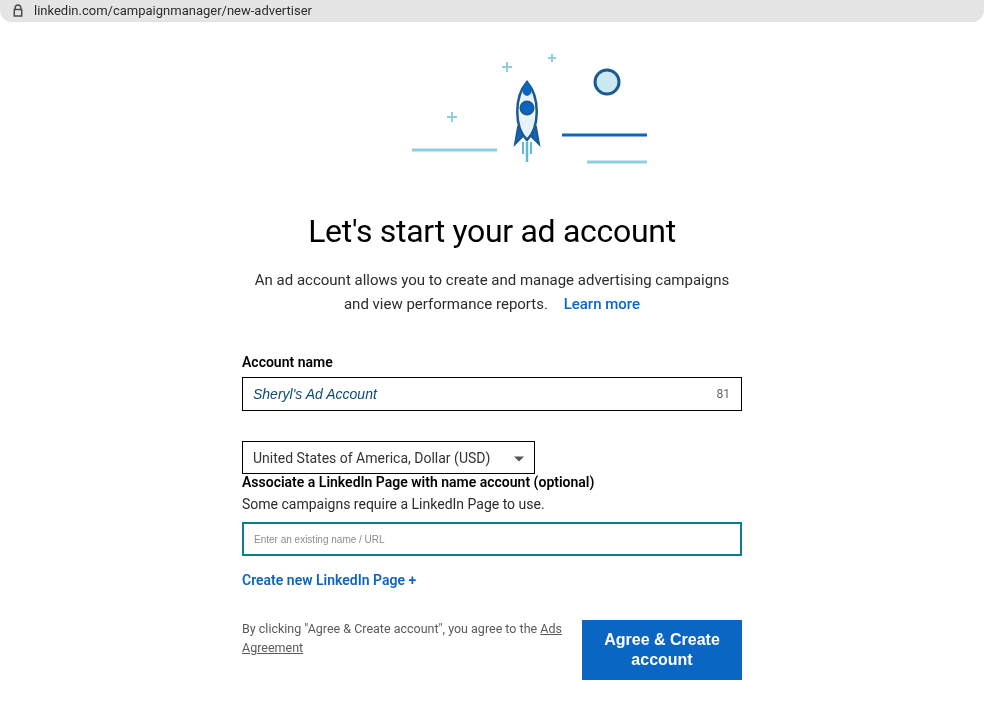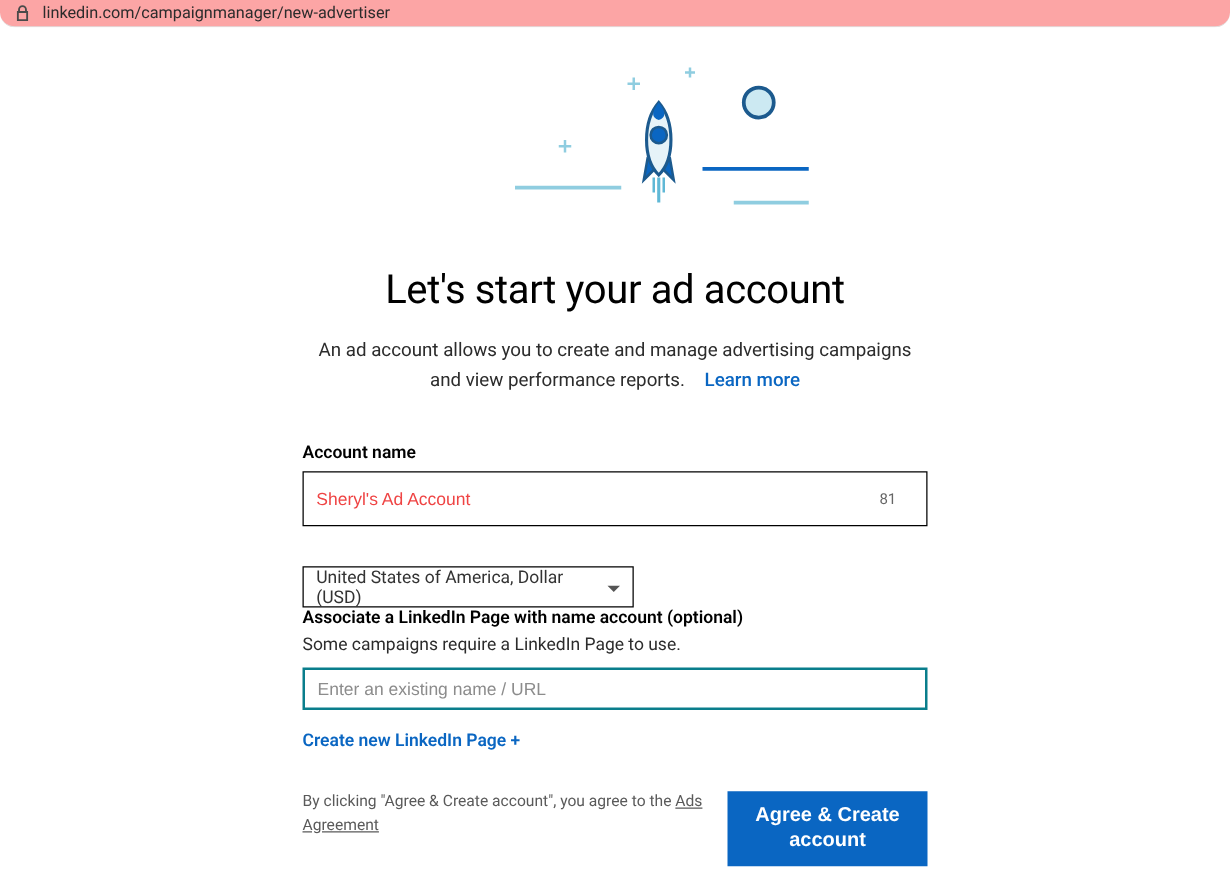--- a/index.html
+++ b/index.html
@@ -5,21 +5,21 @@
   * { box-sizing: border-box; margin: 0; padding: 0; }
   body {
     font-family: -apple-system, BlinkMacSystemFont, "Segoe UI", Roboto, Helvetica, Arial, sans-serif;
     background: #fff;
     color: #000;
     width: 984px;
     height: 707px;
     overflow: hidden;
   }
   .url-bar {
-    background: #fca5a5;
+    background: #e5e5e5;
     padding: 3px 12px;
     border-bottom: 1px solid #e0e0e0;
     display: flex;
     gap: 10px;
     font-size: 13px;
     color: #2c2c2c;
     border-radius: 0 0 12px 12px;
   }
   .lock-icon {
     display: inline-flex;
@@ -61,53 +61,54 @@
   }
   .form-label {
     font-size: 14px;
     font-weight: 600;
     color: #000;
     margin-bottom: 7px;
     display: block;
   }
   .text-input {
     width: 100%;
-    height: 44px;
+    height: 34px;
     border: 1px solid #000;
     padding: 0 10px;
     font-size: 14px;
-    color: #ef4444;
+    color: #0c4a6e;
     margin-bottom: 30px;
     position: relative;
+    font-style: italic;
   }
   .input-wrapper {
     position: relative;
     margin-bottom: 30px;
   }
   .input-wrapper .text-input { margin-bottom: 0; }
   .char-count {
     position: absolute;
-    right: 25px;
+    right: 12px;
     top: 50%;
     transform: translateY(-50%);
     font-size: 12px;
     color: #666;
   }
   .select-box {
-    width: 265px;
+    width: 293px;
     height: 33px;
     border: 1px solid #000;
     background: #fff;
     padding: 0 32px 0 10px;
     font-size: 14px;
     color: #333;
     appearance: none;
     position: relative;
     display: flex;
-    align-items: flex-start;
+    align-items: center;
     cursor: pointer;
   }
   .select-wrapper {
     position: relative;
     display: inline-block;
   }
   .select-arrow {
     position: absolute;
     right: 10px;
     top: 50%;
@@ -129,21 +130,21 @@
   .section-desc {
     font-size: 14px;
     color: #2c2c2c;
     margin-bottom: 10px;
   }
   .page-input {
     width: 100%;
     height: 34px;
     border: 2px solid #0a7e8c;
     padding: 0 10px;
-    font-size: 14px;
+    font-size: 10px;
     color: #666;
     outline: none;
     margin-bottom: 14px;
   }
   .page-input::placeholder { color: #8c8c8c; }
   .create-page-link {
     color: #0a66c2;
     font-size: 14px;
     font-weight: 600;
     text-decoration: none;

